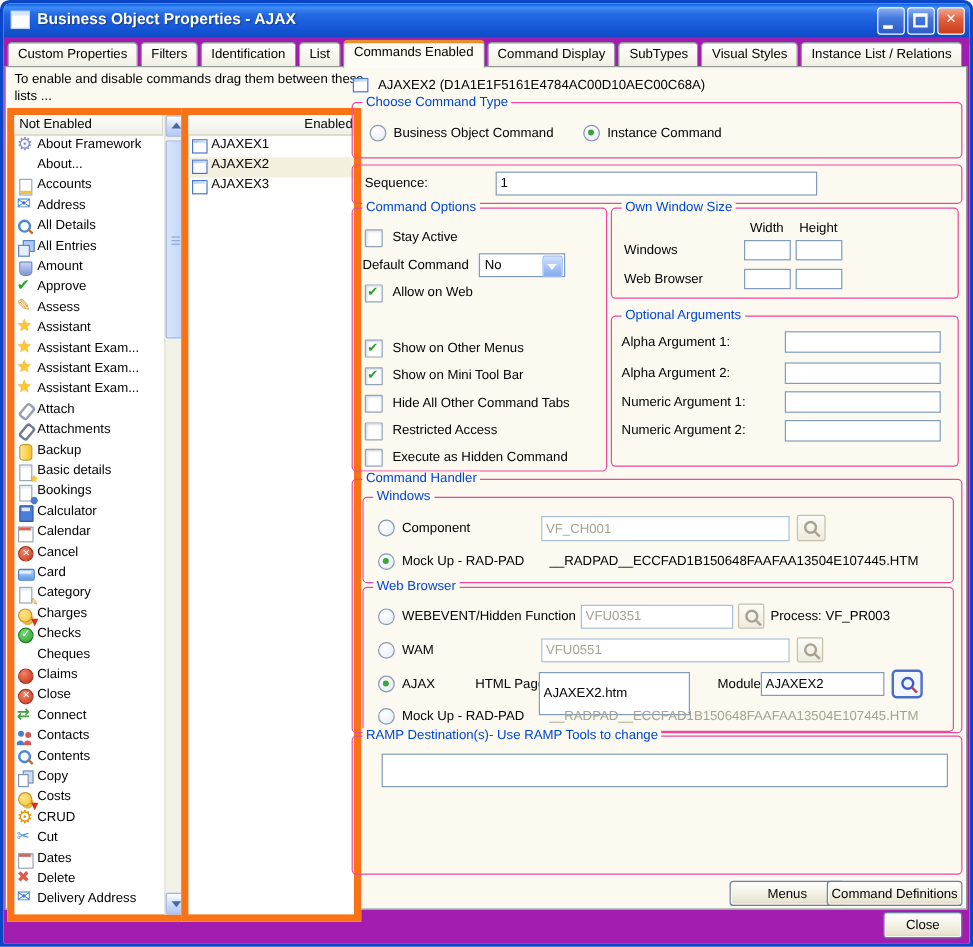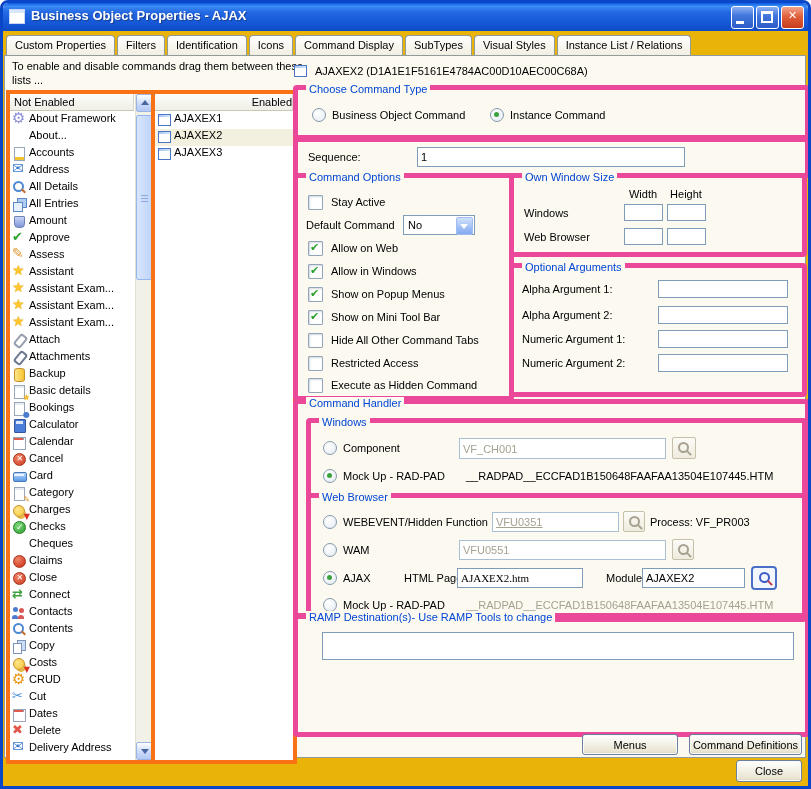--- a/index.html
+++ b/index.html
@@ -11,47 +11,47 @@
   .title-icon{position:absolute;left:6px;top:6px;width:14px;height:13px;background:#fff;border:1px solid #C8D8F4;box-shadow:inset 0 3px 0 #D8E6FA;}
   .title-text{position:absolute;left:28px;top:5px;color:#fff;font-weight:bold;font-size:13px;text-shadow:1px 1px 1px #173E8C;}
   .tb-btns{position:absolute;right:4px;top:3px;display:flex;gap:2px;}
   .tbb{width:21px;height:21px;border:1px solid #fff;border-radius:3px;position:relative;
     background:linear-gradient(180deg,#8CB0F4 0%,#4478DC 40%,#2C5CC8 100%);}
   .tbb.close{background:linear-gradient(180deg,#F2A48C 0%,#E0603C 45%,#C83C1C 100%);}
   .g-min{position:absolute;left:4px;bottom:4px;width:8px;height:3px;background:#fff;}
   .g-max{position:absolute;left:4px;top:4px;width:8px;height:7px;border:2px solid #fff;border-top-width:3px;}
   .g-x{position:absolute;left:0;top:2px;width:100%;text-align:center;color:#fff;font-weight:bold;font-size:11px;font-family:"DejaVu Sans",sans-serif;}
   
-  .client{position:absolute;left:0;top:28px;right:0;bottom:0;background:#eab308;}
+  .client{position:absolute;left:0;top:28px;right:0;bottom:0;background:#a21caf;}
   .tabs{position:absolute;left:3px;top:2px;height:23px;display:flex;align-items:flex-end;}
   .tab{height:17px;padding:3px 8px 0 8px;margin-right:2px;background:linear-gradient(180deg,#FFFFFF,#F1EEE0);
     border:1px solid #919B9C;border-bottom:none;border-radius:4px 4px 0 0;white-space:nowrap;cursor:default;}
   .tab.active{height:19px;background:#FCFBF4;border-top:3px solid #E5912D;padding-top:2px;position:relative;z-index:3;margin-bottom:-1px;}
   .page{position:absolute;left:1px;top:24px;width:800px;height:701px;border:1px solid #919B9C;background:#FBF9F0;z-index:2;}
   
   .instructions{position:absolute;left:7px;top:3px;width:295px;line-height:14px;}
-  .listbox{position:absolute;background:#fff;border:4px solid #f97316;}
+  .listbox{position:absolute;background:#fff;border:6px solid #f97316;}
   .lv-head{position:absolute;left:0;top:0;height:17px;background:linear-gradient(180deg,#FDFDFD,#EFEFE6);
     border-bottom:1px solid #C8C8B4;border-right:1px solid #D8D8C8;padding:2px 0 0 4px;box-sizing:border-box;}
   .lv-items{position:absolute;left:0;top:18px;bottom:0;overflow:hidden;}
   .lv-item{height:17px;display:flex;align-items:flex-start;padding-left:2px;white-space:nowrap;}
   .lv-item.sel{background:#F4F0DF;}
   .lv-lbl{padding-left:2px;}
   
   .sbar{position:absolute;top:0;right:0;width:16px;bottom:0;background:#F2F1E8;border-left:1px solid #E2E0D2;}
   .sbtn{position:absolute;left:0;width:16px;height:16px;border:1px solid #9CB4E4;border-radius:2px;
     background:linear-gradient(180deg,#FDFEFF,#C8D8FA 60%,#B4C8F4);}
   .sbtn.up{top:0;} .sbtn.down{bottom:0;}
   .sbtn.up::after{content:"";position:absolute;left:4px;top:5px;border-left:4px solid transparent;border-right:4px solid transparent;border-bottom:5px solid #4A66A0;}
   .sbtn.down::after{content:"";position:absolute;left:4px;top:6px;border-left:4px solid transparent;border-right:4px solid transparent;border-top:5px solid #4A66A0;}
   .sthumb{position:absolute;left:0;width:16px;border:1px solid #98B6EE;border-radius:2px;
     background:linear-gradient(90deg,#D8E6FD,#BCD2F8);}
   .sthumb::after{content:"";position:absolute;left:4px;top:50%;width:7px;height:1px;background:#8FA8DC;box-shadow:0 -3px 0 #8FA8DC,0 3px 0 #8FA8DC;}
   
-  .grp{position:absolute;border:5px solid #ec4899;border-radius:4px;}
+  .grp{position:absolute;border:1px solid #ec4899;border-radius:4px;}
   .leg{position:absolute;top:-7px;left:8px;background:#FBF9F0;padding:0 3px;color:#0046D5;white-space:nowrap;}
   .lbl{position:absolute;white-space:nowrap;}
   .dim-t{color:#A5A291;}
   .tx{position:absolute;border:1px solid #7F9DB9;background:#fff;font:11px "Liberation Sans",sans-serif;padding:1px 3px;margin:0;box-sizing:border-box;}
   .tx.dim{color:#A5A291;border-color:#A9C0D4;}
   textarea.tx{resize:none;}
   .rb{position:absolute;width:12px;height:12px;border:1px solid #8699AE;border-radius:50%;background:radial-gradient(circle at 35% 30%,#fff,#E4EAF2);}
   .rb.on::after{content:"";position:absolute;left:3px;top:3px;width:5px;height:5px;border-radius:50%;background:#3CA33C;}
   .cb{position:absolute;width:13px;height:13px;background:#fff;border:1px solid #93A5B8;border-radius:1px;box-shadow:inset 1px 1px 2px rgba(120,140,160,.35);}
   .cb.on::after{content:"✔";position:absolute;left:1px;top:-1px;font-size:11px;line-height:13px;color:#2DA12D;font-family:"DejaVu Sans",sans-serif;}
@@ -134,21 +134,22 @@
           <span class="g-x">✕</span>
         </span>
     </span>
   </div>
 
   <div class="client">
     <div class="tabs" id="tabs">
         <span class="tab">Custom Properties</span>
         <span class="tab">Filters</span>
         <span class="tab">Identification</span>
-        <span class="tab">Icons</span>
+        <span class="tab">List</span>
+        <span class="tab active">Commands Enabled</span>
         <span class="tab">Command Display</span>
         <span class="tab">SubTypes</span>
         <span class="tab">Visual Styles</span>
         <span class="tab">Instance List / Relations</span>
       </div>
 
     <div class="page">
       <div class="instructions">To enable and disable commands drag them between these lists ...</div>
 
       <div class="listbox" style="left:1px;top:34px;width:142px;height:666px;">
@@ -356,27 +357,23 @@
           </div>
           <span class="lbl" style="left: 8px; top: 41px;">Default Command</span>
           <div class="dd" style="left: 105px; top: 37px;">
             <span class="txt">No</span>
             <span class="btn"></span>
           </div>
           <div class="optrow" style="top: 63px; width: 190px;">
             <span class="cb on"></span>
             <span class="olbl">Allow on Web</span>
           </div>
-          <div class="optrow" style="top: 86px; width: 190px;">
-            <span class="cb on"></span>
-            <span class="olbl">Allow in Windows</span>
-          </div>
           <div class="optrow" style="top: 109px; width: 190px;">
             <span class="cb on"></span>
-            <span class="olbl">Show on Popup Menus</span>
+            <span class="olbl">Show on Other Menus</span>
           </div>
           <div class="optrow" style="top: 132px; width: 190px;">
             <span class="cb on"></span>
             <span class="olbl">Show on Mini Tool Bar</span>
           </div>
           <div class="optrow" style="top: 155px; width: 190px;">
             <span class="cb"></span>
             <span class="olbl">Hide All Other Command Tabs</span>
           </div>
           <div class="optrow" style="top: 178px; width: 190px;">
@@ -426,53 +423,53 @@
             </span>
           <span class="rb on" style="left:12px;top:46px;"></span>
           <span class="lbl" style="left:32px;top:47px;">Mock Up - RAD-PAD</span>
           <span class="lbl" style="left:155px;top:47px;">__RADPAD__ECCFAD1B150648FAAFAA13504E107445.HTM</span>
         </div>
 
         <div class="grp" style="left:8px;top:89px;width:491px;height:119px;">
           <span class="leg">Web Browser</span>
           <span class="rb" style="left:12px;top:17px;"></span>
           <span class="lbl" style="left:32px;top:18px;">WEBEVENT/Hidden Function</span>
-          <input class="tx dim" style="left: 181px; top: 14px; width: 127px; height: 20px; text-decoration: underline;" value="VFU0351">
+          <input class="tx dim" style="left: 181px; top: 14px; width: 127px; height: 20px;" value="VFU0351">
           <span class="lk dis" style="left:312px;top:13px;width:22px;height:21px;">
               <span class="mg"></span>
             </span>
           <span class="lbl" style="left:339px;top:18px;">Process: VF_PR003</span>
 
           <span class="rb" style="left:12px;top:45px;"></span>
           <span class="lbl" style="left:32px;top:46px;">WAM</span>
           <input class="tx dim" style="left: 148px; top: 42px; width: 207px; height: 20px;" value="VFU0551">
           <span class="lk dis" style="left:361px;top:41px;width:22px;height:21px;">
               <span class="mg"></span>
             </span>
 
           <span class="rb on" style="left:12px;top:73px;"></span>
           <span class="lbl" style="left:32px;top:74px;">AJAX</span>
           <span class="lbl" style="left:93px;top:74px;">HTML Page</span>
-          <input class="tx" style="left: 146px; top: 70px; width: 126px; height: 20px; font-family: Liberation Serif, serif;" value="AJAXEX2.htm">
+          <input class="tx" style="left: 146px; top: 70px; width: 126px; height: 36px;" value="AJAXEX2.htm">
           <span class="lbl" style="left:295px;top:74px;">Module</span>
           <input class="tx" style="left: 331px; top: 70px; width: 103px; height: 20px;" value="AJAXEX2">
           <span class="lk en" style="left:440px;top:68px;width:26px;height:24px;">
               <span class="mg" style="left:6px;top:4px;"></span>
             </span>
 
           <span class="rb" style="left:12px;top:100px;"></span>
           <span class="lbl" style="left:32px;top:101px;">Mock Up - RAD-PAD</span>
           <span class="lbl dim-t" style="left:155px;top:101px;">__RADPAD__ECCFAD1B150648FAAFAA13504E107445.HTM</span>
         </div>
       </div>
 
       <div class="grp" style="left:288px;top:557px;width:507px;height:114px;">
         <span class="leg">RAMP Destination(s)- Use RAMP Tools to change</span>
         <textarea class="tx" style="left: 24px; top: 14px; width: 472px; height: 28px;"></textarea>
       </div>
 
-      <button class="xpbtn" style="left:577px;top:678px;width:96px;height:21px;">Menus</button>
+      <button class="xpbtn" style="left:603px;top:678px;width:96px;height:21px;">Menus</button>
       <button class="xpbtn" style="left:684px;top:678px;width:113px;height:21px;">Command Definitions</button>
     </div>
 
     <button class="xpbtn" style="right:6px;bottom:4px;width:66px;height:22px;">Close</button>
   </div>
 </div>
 
 </body></html>

